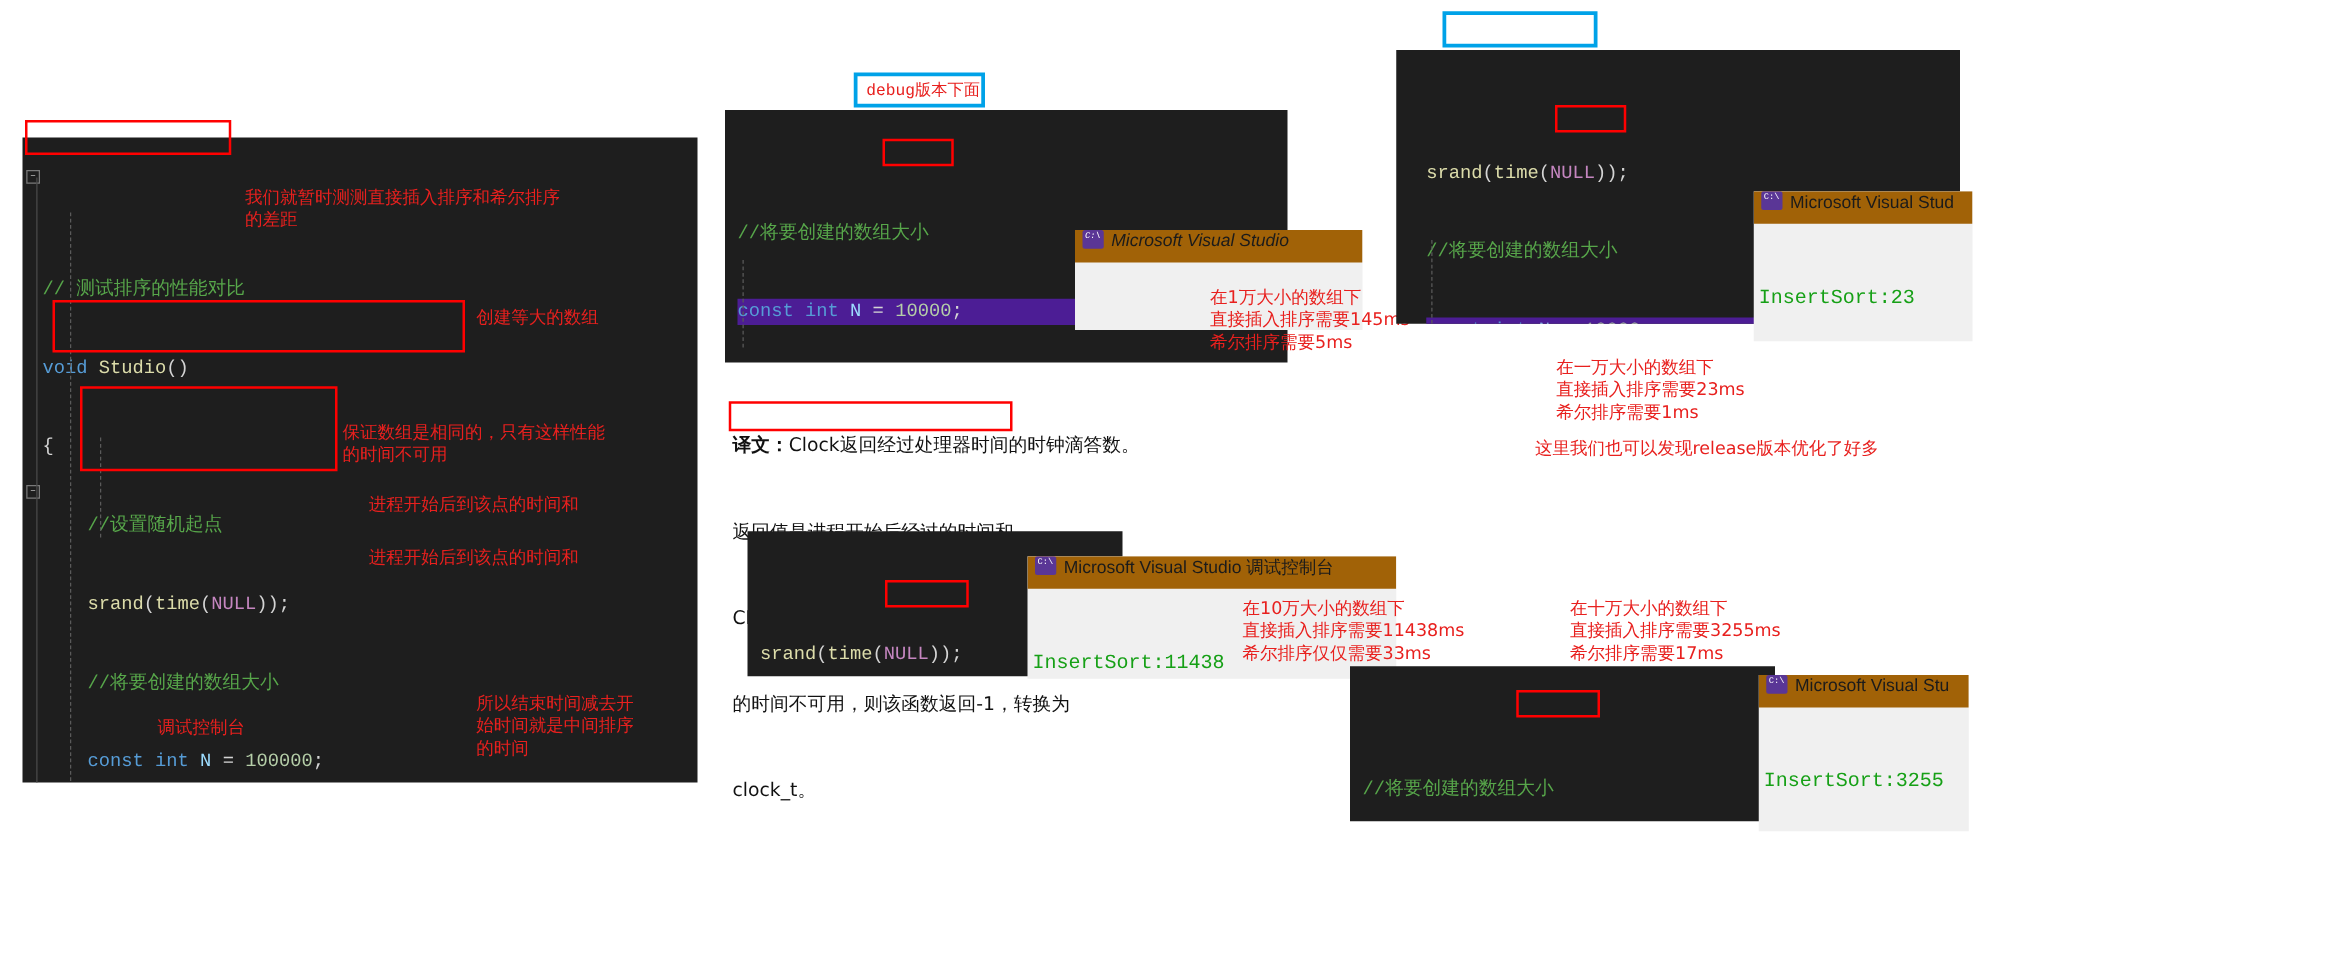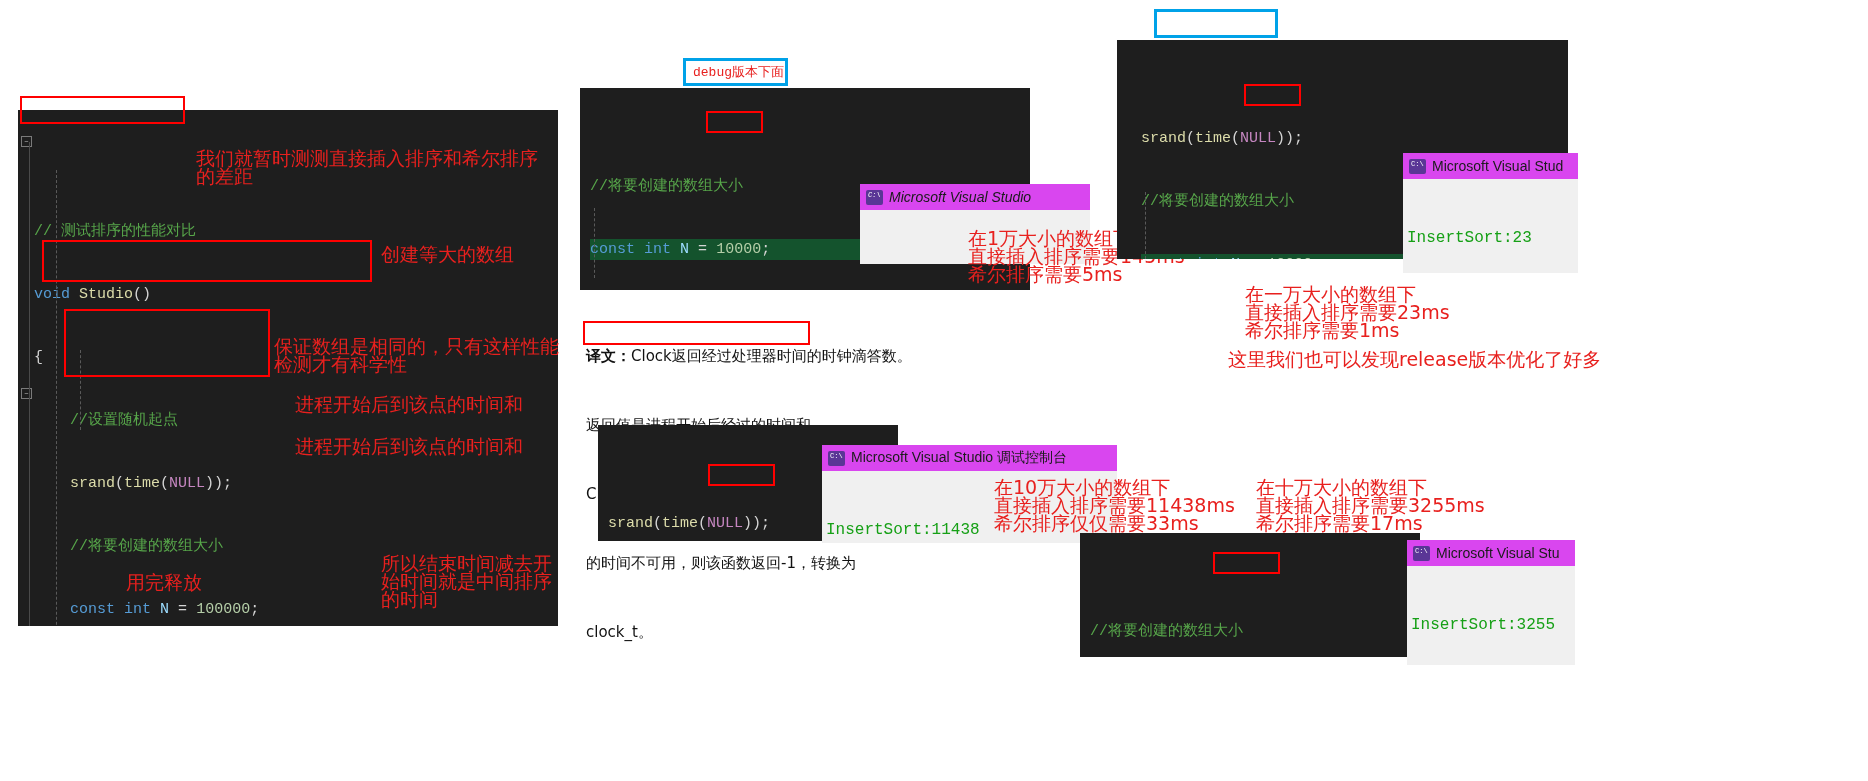--- a/index.html
+++ b/index.html
@@ -21,44 +21,44 @@
   .codepanel .ln{display:block;height:21px;}
   .kw{color:#569cd6;}
   .fn{color:#dcdcaa;}
   .var{color:#9cdcfe;}
   .num{color:#b5cea8;}
   .cmt{color:#57a64a;}
   .pun{color:#d4d4d4;}
   .macro{color:#c586c0;}
 
   
-  .curline{background:#14532d;}
+  .curline{background:#4c1d95;}
 
   
   .gutter{position:absolute;left:0;top:0;bottom:0;width:14px;}
   .fold{position:absolute;width:9px;height:9px;border:1px solid #7a7a7a;color:#c6c6c6;
         font-size:8px;line-height:8px;text-align:center;font-family:"Liberation Mono",monospace;}
   .vline{position:absolute;width:0;border-left:1px dashed #5a5a5a;}
 
   
   .redbox{border:2px solid #ff0000;box-sizing:border-box;pointer-events:none;}
   .bluebox{border:3px solid #00a2e8;box-sizing:border-box;background:#ffffff;}
 
   
   .note{
     color:#e8201e;
     font-family:"DejaVu Sans","Liberation Sans",sans-serif;
-    font-size:19px;line-height:18px;white-space:pre;
+    font-size:14px;line-height:18px;white-space:pre;
   }
   .note-mono{font-family:"Liberation Mono","DejaVu Sans Mono",monospace;font-size:13px;}
 
   
   .console{background:#f0f0f0;overflow:hidden;}
   .console .titlebar{
-    height:26px;background:#d946ef;display:flex;align-items:center;gap:6px;
+    height:26px;background:#a16207;display:flex;gap:6px;
     padding-left:6px;font-size:14px;color:#1b1b1b;white-space:nowrap;
   }
   .console .cicon{
     width:17px;height:15px;background:#5a3696;border-radius:2px;position:relative;flex:0 0 auto;
   }
   .console .cicon:after{
     content:"C:\\";position:absolute;left:2px;top:1px;color:#fff;font-size:7px;
     font-family:"Liberation Mono",monospace;
   }
   .console .cbody{
@@ -116,27 +116,27 @@
 </div>
 
 <div class="abs redbox" style="left:20px;top:96px;width:165px;height:28px;"></div>
 <div class="abs redbox" style="left:42px;top:240px;width:330px;height:42px;"></div>
 <div class="abs redbox" style="left:64px;top:309px;width:206px;height:68px;"></div>
 
 <div class="abs note" style="left:196px;top:149px;">我们就暂时测测直接插入排序和希尔排序
 的差距</div>
 <div class="abs note" style="left:381px;top:245px;">创建等大的数组</div>
 <div class="abs note" style="left:274px;top:337px;">保证数组是相同的，只有这样性能
-检测才有科学性</div>
+的时间不可用</div>
 <div class="abs note" style="left:295px;top:395px;">进程开始后到该点的时间和</div>
 <div class="abs note" style="left:295px;top:437px;">进程开始后到该点的时间和</div>
 <div class="abs note" style="left:381px;top:554px;">所以结束时间减去开
 始时间就是中间排序
 的时间</div>
-<div class="abs note" style="left:126px;top:573px;">用完释放</div>
+<div class="abs note" style="left:126px;top:573px;">调试控制台</div>
 
 <div class="abs bluebox" style="left:683px;top:58px;width:105px;height:28px;"></div>
 <div class="abs note note-mono" style="left:693px;top:64px;">debug版本下面</div>
 
 <div class="abs codepanel" style="left:580px;top:88px;width:450px;height:198px;padding:4px 0 0 0;">
   <div style="padding-left:10px;">
     <div class="ln"><span class="cmt">//将要创建的数组大小</span></div>
     <div class="ln curline"><span class="kw">const</span> <span class="kw">int</span> <span class="var">N</span> <span class="pun">=</span> <span class="num">10000</span><span class="pun">;</span></div>
     
     

